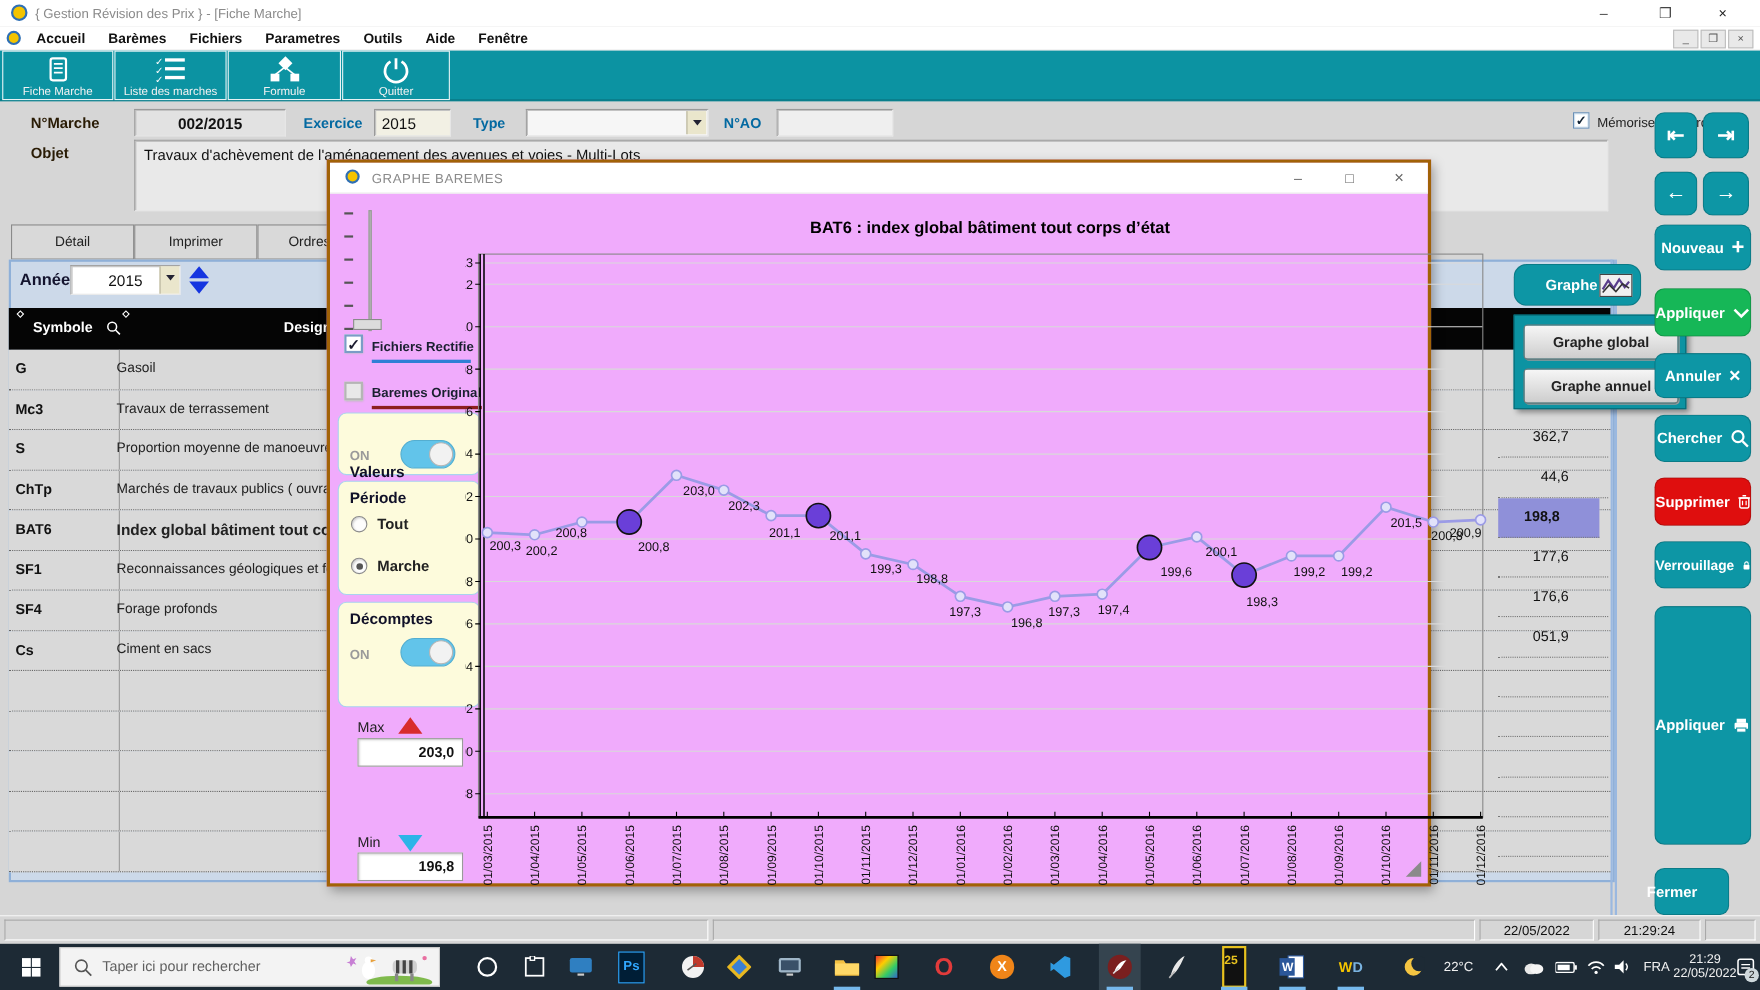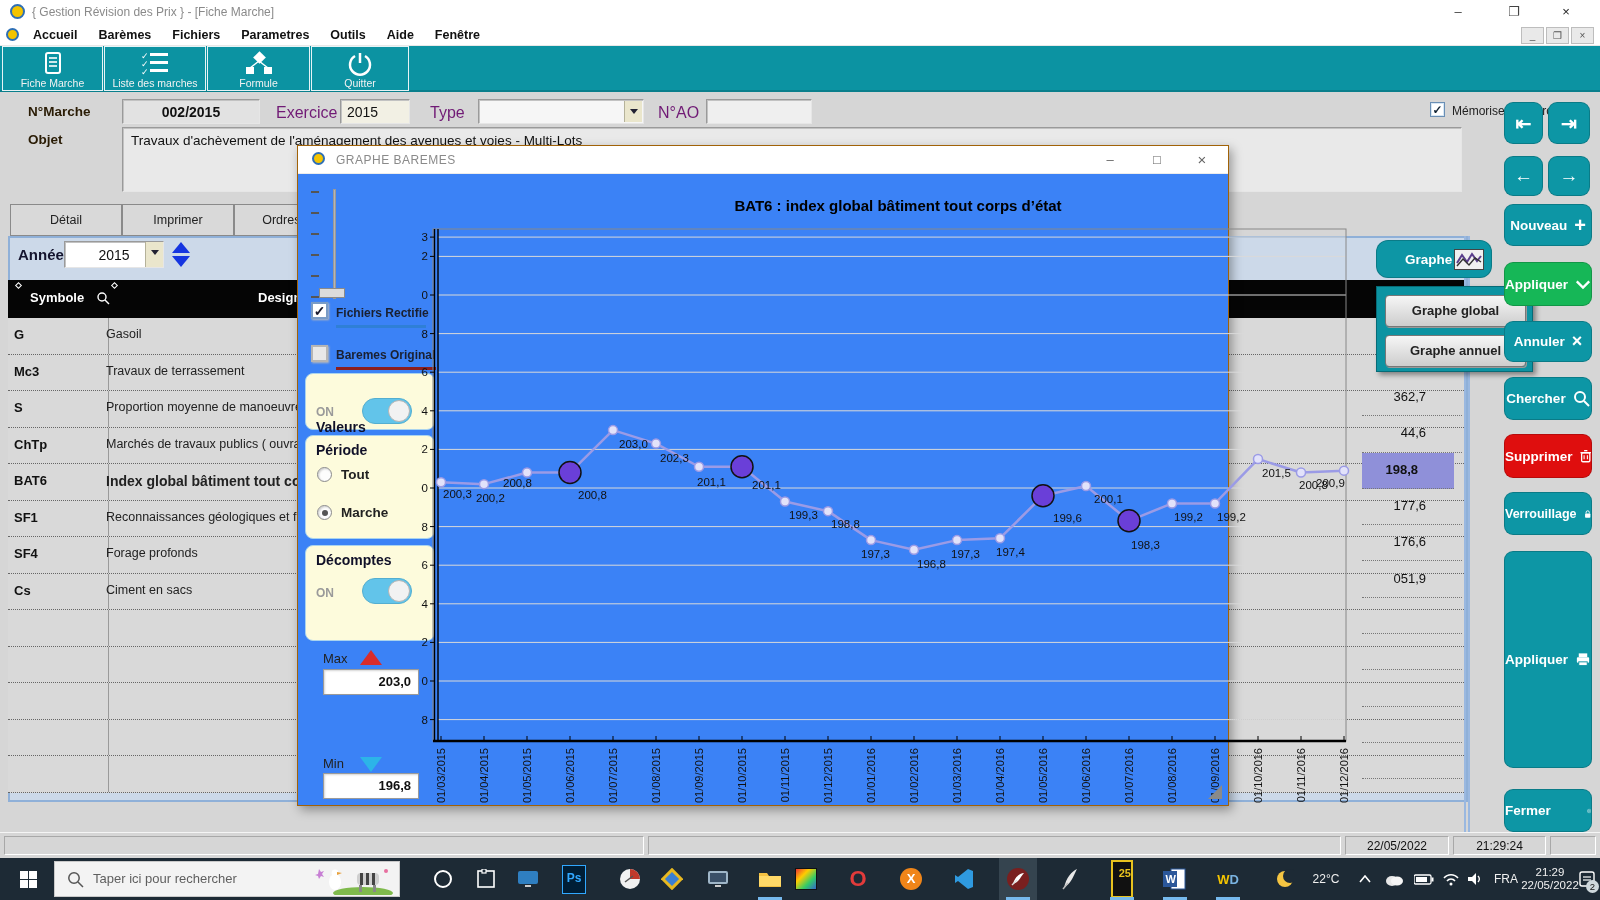--- a/index.html
+++ b/index.html
@@ -14,42 +14,42 @@
   .menubar{position:absolute;left:0;top:24px;width:1600px;height:22px;background:#fff;border-bottom:1px solid #e8e8e8;}
   .menu-item{display:inline-block;margin-right:21px;font-size:12.5px;font-weight:600;color:#111;line-height:22px;cursor:default;}
   .mdi-btn{position:absolute;top:3px;width:23px;height:17px;background:#e9e9e9;border:1px solid #bdbdbd;color:#555;font-size:10px;text-align:center;line-height:15px;}
   
   .toolbar{position:absolute;left:0;top:46px;width:1600px;height:46px;background:#0c93a2;border-bottom:2px solid #0a7f8c;}
   .tb-btn{position:absolute;top:0;height:45px;border:1px solid rgba(255,255,255,.9);color:#fff;text-align:center;}
   .tb-btn .lbl{position:absolute;bottom:1px;width:100%;font-size:10.5px;color:#f2f2f2;}
   .tb-btn svg{margin-top:4px;}
   
   .flabel{position:absolute;font-size:13px;font-weight:bold;color:#2a1c05;}
-  .flabel2{position:absolute;font-size:16px;font-weight:normal;color:#701a75;}
+  .flabel2{position:absolute;font-size:13px;font-weight:bold;color:#0369a1;}
   .sunken{position:absolute;background:#ececec;border:1px solid #9a9a9a;border-right-color:#e6e6e6;border-bottom-color:#e6e6e6;box-shadow:inset 1px 1px 0 #c2c2c2;font-size:13px;color:#111;}
   .combo-arrow{position:absolute;right:1px;top:1px;bottom:1px;width:18px;background:#eae6cc;border-left:1px solid #b5b29a;}
   .combo-arrow:after{content:"";position:absolute;left:5px;top:8px;border:4px solid transparent;border-top:5px solid #223;}
   .cbx{position:absolute;width:15px;height:15px;background:#fff;border:1px solid #6a8fb5;box-shadow:inset 0 0 0 1px #d7e7f5;font-size:12px;font-weight:bold;color:#123;line-height:14px;text-align:center;}
   
   .tab{position:absolute;top:204px;height:32px;background:#d9d9d9;border:1px solid #8a8a8a;font-size:12.5px;color:#222;text-align:center;line-height:30px;}
   
   .panel{position:absolute;left:8px;top:236px;width:1460px;height:566px;background:#ccd9e9;border:2px solid #8fb0d8;}
   .tbl-header{position:absolute;left:8px;top:280px;width:1456px;height:38px;background:#050505;color:#fff;}
   .trow{position:absolute;left:8px;width:1456px;height:36.5px;border-bottom:1px dotted #666;background:#d9d9d9;}
   .trow .c1{position:absolute;left:6px;top:9px;font-size:13px;font-weight:bold;color:#111;}
   .trow .c2{position:absolute;left:98px;top:9px;font-size:12.5px;color:#222;white-space:nowrap;}
   .coldiv{position:absolute;left:100px;top:0;bottom:0;width:1px;background:#9a9a9a;}
   .vcell{position:absolute;left:1362px;width:100px;height:36.3px;border-bottom:1px dotted #777;font-size:13px;color:#111;text-align:right;padding:9px 36px 0 0;}
   
   .side-btn{position:absolute;background:#0d96a5;border:1px solid rgba(0,0,0,.18);border-radius:9px;color:#fff;font-weight:bold;font-size:13.5px;display:flex;align-items:center;justify-content:center;gap:7px;}
   
   .popup{position:absolute;left:1376px;top:286px;width:157px;height:86px;background:#0c93a2;border:1px solid #066b77;box-shadow:3px 3px 5px rgba(0,0,0,.4);}
   .popup-btn{position:absolute;left:8px;width:141px;height:32px;background:linear-gradient(#f6f6f6,#cdcdcd);border:1px solid #777;border-radius:4px;font-size:13px;font-weight:bold;color:#222;text-align:center;line-height:30px;box-shadow:1px 1px 0 #999;}
   
-  .dialog{position:absolute;left:297px;top:145px;width:932px;height:661px;background:#3b82f6;border:1px solid #a16207;box-shadow:3px 4px 10px rgba(0,0,0,.35);z-index:30;}
+  .dialog{position:absolute;left:297px;top:145px;width:1004px;height:661px;background:#f0abfc;border:3px solid #a16207;box-shadow:3px 4px 10px rgba(0,0,0,.35);z-index:30;}
   .dlg-title{position:absolute;left:0;top:0;width:100%;height:28px;background:#fff;border-bottom:1px solid #ececec;}
   .dlg-title .txt{position:absolute;left:38px;top:7px;font-size:12px;color:#8a8a8a;letter-spacing:.5px;}
   .dlg-ctl{position:absolute;top:0;width:40px;height:28px;color:#666;font-size:13px;text-align:center;line-height:28px;}
   .gbox{position:absolute;background:#fdfbdc;border:1px solid #a9d3ee;border-radius:8px;}
   .gbox .gtitle{position:absolute;left:10px;font-size:14px;font-weight:bold;color:#101028;}
   .onlbl{position:absolute;font-size:12px;font-weight:bold;color:#9a9a9a;}
   .toggle{position:absolute;width:50px;height:26px;border-radius:13px;background:#62c4ea;border:1px solid #54aed0;}
   .toggle .knob{position:absolute;right:1px;top:1px;width:22px;height:22px;border-radius:50%;background:#f2f2f2;border:1px solid #b5b5b5;}
   .radio{position:absolute;width:15px;height:15px;border-radius:50%;background:#fdfdfd;border:1px solid #8a8a8a;box-shadow:inset 1px 1px 2px #ccc;}
   .radio.sel:after{content:"";position:absolute;left:3.5px;top:3.5px;width:6px;height:6px;border-radius:50%;background:#555;}
@@ -292,21 +292,21 @@
         </svg>
       </div>
       <div class="side-btn" style="left: 1504px; top: 551px; width: 88px; height: 217px; z-index: 5;">
         <span>Appliquer</span>
         <svg width="17" height="15" viewBox="0 0 17 15">
           <rect x="2" y="5" width="13" height="6" rx="1" fill="#fff"></rect>
           <rect x="4" y="1" width="9" height="4" fill="#fff"></rect>
           <rect x="4" y="10" width="9" height="4" fill="#fff" stroke="#0c93a2" stroke-width="1"></rect>
         </svg>
       </div>
-      <div class="side-btn" style="left: 1504px; top: 789px; width: 88px; height: 43px; z-index: 5; gap: 36px;">
+      <div class="side-btn" style="left: 1504px; top: 789px; width: 68px; height: 43px; z-index: 5; gap: 36px;">
         <span>Fermer</span>
         <svg width="20" height="20" viewBox="0 0 20 20">
           <circle cx="10" cy="10" r="8.5" fill="none" stroke="#fff" stroke-width="1.8"></circle>
           <line x1="6" y1="6" x2="14" y2="14" stroke="#fff" stroke-width="2.2"></line>
           <line x1="14" y1="6" x2="6" y2="14" stroke="#fff" stroke-width="2.2"></line>
         </svg>
       </div>
     </div>
 
   <div class="dialog">
@@ -617,21 +617,21 @@
           </svg>
           <div class="tk-under" style="left:7px;width:24px;"></div>
         </div>
         <div class="tk-slot" style="left: 1052px; width: 36px;">
           <svg width="20" height="24">
             <path d="M4 21 C6 11 12 4 17 2 C14 8 11 16 6 19 Z" fill="#e8e8e8"></path>
             <line x1="3" y1="22" x2="8" y2="16" stroke="#bbb" stroke-width="1.5"></line>
           </svg>
         </div>
         <div class="tk-slot" style="left: 1103px; width: 38px;">
-          <div style="width:22px;height:38px;background:#111;border:2px solid #e8c21f;color:#e8c21f;font-weight:bold;font-size:11px;text-align:right;line-height:22px;">25</div>
+          <div style="width:22px;height:38px;background:#111;border:2px solid #e8c21f;color:#e8c21f;font-weight:bold;font-size:11px;text-align:left;line-height:22px;">25</div>
           <div class="tk-under" style="left:7px;width:24px;"></div>
         </div>
         <div class="tk-slot" style="left: 1156px; width: 38px;">
           <svg width="24" height="24">
             <rect x="8" y="2" width="14" height="20" fill="#fff" stroke="#2b579a"></rect>
             <rect x="0" y="4" width="14" height="16" fill="#2b579a"></rect>
             <text x="2.5" y="16" font-size="11" font-weight="bold" fill="#fff">W</text>
           </svg>
           <div class="tk-under" style="left:7px;width:24px;"></div>
         </div>

